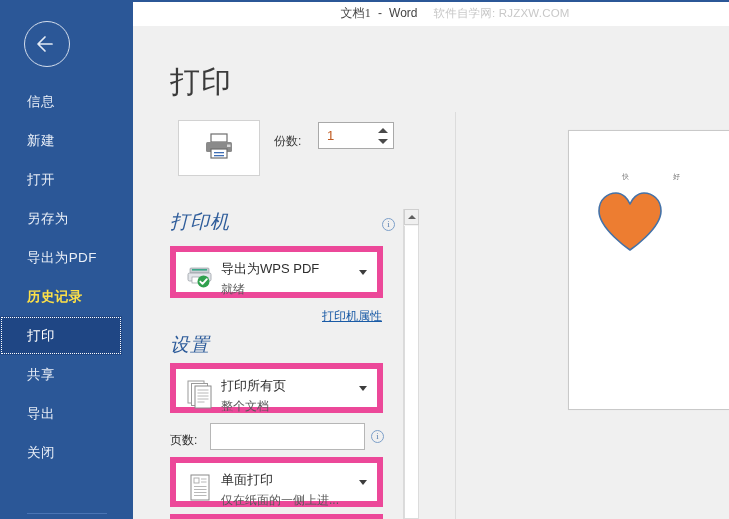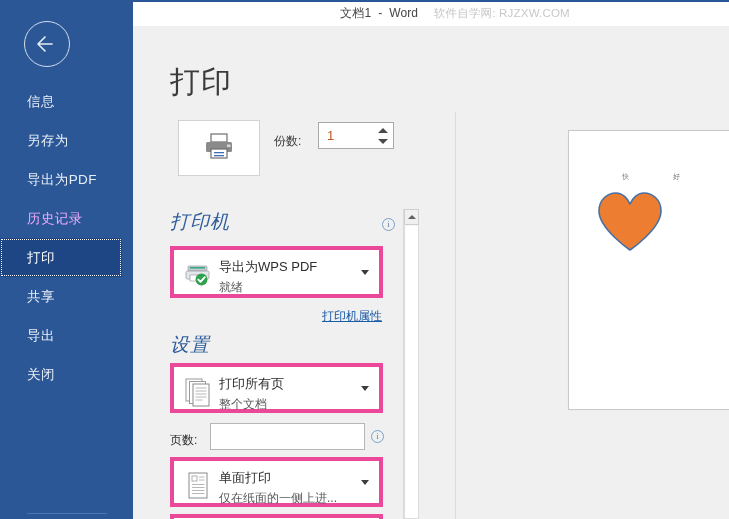--- a/index.html
+++ b/index.html
@@ -38,20 +38,21 @@
   .titlebar-inner {
     display: flex;
     align-items: baseline;
     gap: 0px;
     transform: translateX(24px);
   }
   .title-doc {
     font-size: 12px;
     color: #444444;
     letter-spacing: 0.2px;
+    font-family: Liberation Serif, serif;
   }
   .title-sep {
     font-size: 12px;
     color: #444444;
     padding: 0 7px;
   }
   .title-app {
     font-size: 12px;
     color: #444444;
   }
@@ -105,22 +106,23 @@
     display: flex;
     align-items: center;
     padding-left: 27px;
     box-sizing: border-box;
     color: #e8eef7;
     font-size: 13.5px;
     cursor: pointer;
     letter-spacing: 0.4px;
   }
   .nav-item.dim {
-    color: #f0abfc;
+    color: #fde047;
     cursor: default;
+    font-weight: bold;
   }
   .nav-item.active {
     background: #1f4684;
     color: #ffffff;
     outline: 1px dotted #ffffff;
     outline-offset: -2px;
   }
   .nav-divider {
     position: absolute;
     left: 27px;
@@ -252,21 +254,21 @@
     color: #5a7fae;
     font-size: 9px;
     line-height: 11px;
     text-align: center;
     font-family: "Liberation Serif", serif;
     cursor: pointer;
   }
   .combo {
     position: absolute;
     background: #ffffff;
-    border: 4px solid #ec4899;
+    border: 6px solid #ec4899;
     box-sizing: border-box;
     cursor: pointer;
   }
   .combo .c-icon {
     position: absolute;
     left: 10px;
     top: 9px;
     width: 28px;
     height: 32px;
   }
@@ -552,20 +554,26 @@
     <div class="back-btn">
       <svg width="44" height="44" viewBox="0 0 44 44">
         <path d="M27 22 L14 22 M20 15 L13 22 L20 29" fill="none" stroke="#e4ebf5" stroke-width="1.7" stroke-linecap="round" stroke-linejoin="round"></path>
       </svg>
     </div>
     <div class="nav-list">
       <div class="nav-item">
           <span>信息</span>
         </div>
       <div class="nav-item">
+          <span>新建</span>
+        </div>
+      <div class="nav-item">
+          <span>打开</span>
+        </div>
+      <div class="nav-item">
           <span>另存为</span>
         </div>
       <div class="nav-item">
           <span>导出为PDF</span>
         </div>
       <div class="nav-item dim">
           <span>历史记录</span>
         </div>
       <div class="nav-item active">
           <span>打印</span>

